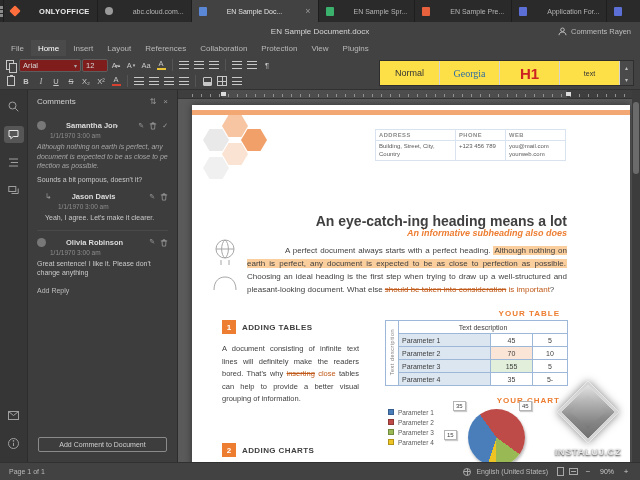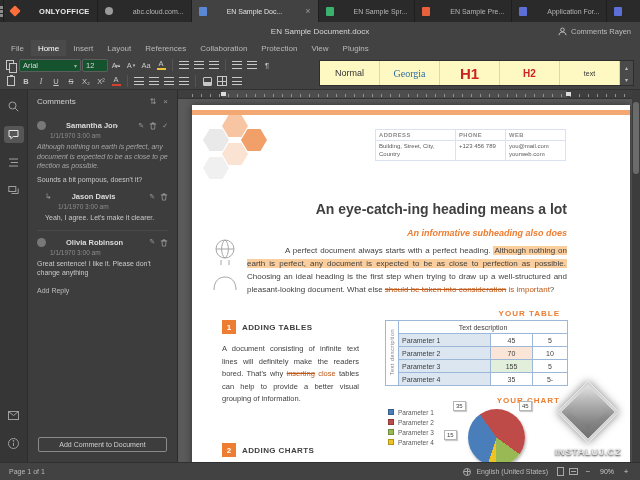--- a/index.html
+++ b/index.html
@@ -28,21 +28,21 @@
 .doc-title{font-size:8px;color:#d6d6d6}
 .user{position:absolute;right:9px;display:flex;align-items:center;gap:4px;font-size:7.5px;color:#bdbdbd}
 .menubar{height:16px;background:#424242;display:flex;align-items:stretch;padding-left:4px}
 .menu-item{font-size:8px;color:#b9b9b9;padding:0 7px;display:flex;align-items:center}
 .menu-item.active{color:#ffffff;background:#4a4a4a}
 
 
 .toolbar{height:34px;background:#424242;border-bottom:1px solid #313131;position:relative}
 .tb-rows{position:absolute;left:4px;top:1px}
 .tb-row{height:16px;display:flex;align-items:center;gap:1px}
-.select{height:13px;background:#14532d;border:1px solid #5d5d5d;border-radius:2px;color:#d8d8d8;font-size:7.5px;display:flex;align-items:center;justify-content:space-between;padding:0 3px;gap:21px}
+.select{height:13px;background:#7f1d1d;border:1px solid #5d5d5d;border-radius:2px;color:#d8d8d8;font-size:7.5px;display:flex;align-items:center;justify-content:space-between;padding:0 3px;gap:21px}
 .select.font{width:62px}
 .select.size{width:26px}
 .caret{font-size:6px;color:#a8a8a8}
 .tbtn{min-width:14px;height:14px;display:flex;align-items:center;justify-content:center;color:#c7c7c7;font-size:7.5px;border-radius:2px;position:relative}
 .tbtn.b{font-weight:bold}
 .tbtn.i{font-style:italic;font-family:"Liberation Serif",serif}
 .tbtn.u{text-decoration:underline}
 .tbtn.s{text-decoration:line-through}
 .tbtn .mini{font-size:5px;margin-left:1px}
 .tbtn.stack{flex-direction:column;gap:0;line-height:1}
@@ -52,21 +52,21 @@
 .sep{width:1px;height:12px;background:#555;margin:0 3px}
 .ic-lines{width:10px;height:8px;background:repeating-linear-gradient(to bottom,#c7c7c7 0,#c7c7c7 1px,transparent 1px,transparent 3.5px)}
 .ic-copy{position:relative;width:11px;height:11px}
 .ic-copy::before{content:"";position:absolute;left:0;top:0;width:6px;height:8px;border:1px solid #c7c7c7}
 .ic-copy::after{content:"";position:absolute;left:3px;top:3px;width:6px;height:8px;border:1px solid #c7c7c7;background:#424242}
 .ic-paste{width:8px;height:10px;border:1px solid #c7c7c7;position:relative}
 .ic-paste::before{content:"";position:absolute;left:1.5px;top:-2px;width:3px;height:2px;background:#c7c7c7}
 .ic-bucket{width:9px;height:9px;border:1px solid #c7c7c7;border-radius:1px;background:linear-gradient(to top,#c7c7c7 3px,transparent 3px)}
 .ic-borders{width:10px;height:10px;border:1px solid #c7c7c7;background:linear-gradient(#c7c7c7,#c7c7c7) center/100% 1px no-repeat,linear-gradient(#c7c7c7,#c7c7c7) center/1px 100% no-repeat}
 .gallery{position:absolute;right:6px;top:4px;height:26px;display:flex;border:1px solid #2e2e2e}
-.gcell{width:60px;background:#fef9c3;display:flex;align-items:center;justify-content:center;border-right:1px solid #d4d4d4}
+.gcell{width:60px;background:#fde047;display:flex;align-items:center;justify-content:center;border-right:1px solid #d4d4d4}
 .g-normal{font-size:9px}
 .g-georgia{font-family:"Liberation Serif",serif;font-size:10px}
 .g-h1{font-size:15px;font-weight:bold}
 .g-h2{font-size:10px;font-weight:bold}
 .g-text{font-size:7px}
 .garrows{width:13px;background:#4a4a4a;display:flex;flex-direction:column}
 .garrow{flex:1;display:flex;align-items:center;justify-content:center;color:#bbb;font-size:6px}
 
 
 .main{display:flex;height:372px}
@@ -112,21 +112,21 @@
 .hex3{left:49px;top:24px;background:#f2a069}
 .hex4{left:30px;top:38px;background:#fbe3d3}
 .hex5{left:11px;top:52px;background:#f0f0f0}
 .company{position:absolute;left:112px;top:26px}
 .company-1{font-size:17px;font-weight:bold;color:#808080;letter-spacing:1px}
 .company-2{font-size:8.5px;color:#a6a6a6;letter-spacing:3px;margin-top:5px}
 .contact{position:absolute;left:183px;top:24px;width:190px;border-collapse:collapse;table-layout:fixed}
 .contact td{border:1px solid #d9e2ef;font-size:6px;padding:2px 3px;vertical-align:top}
 .contact .ch{color:#8a8a8a;font-weight:bold;letter-spacing:.5px;font-size:5.8px}
 .contact .cv{color:#595959;line-height:7.5px;word-break:break-word}
-.heading{position:absolute;left:30px;width:345px;top:96px;text-align:right;font-size:14px;font-weight:bold;color:#404040}
+.heading{position:absolute;left:30px;width:345px;top:108px;text-align:right;font-size:14px;font-weight:bold;color:#404040}
 .subheading{position:absolute;left:30px;width:345px;top:123px;text-align:right;font-size:9px;font-weight:bold;font-style:italic}
 .doodle{position:absolute;left:16px;top:133px}
 .para{position:absolute;left:55px;width:320px;top:139px;font-size:8px;line-height:13px;text-align:justify;color:#3f3f3f;text-indent:38px}
 .hl{padding:0 1px}
 .del,.ins{color:#c05a1a}
 .del{text-decoration:line-through}
 .ins{}
 .sec{position:absolute;left:30px;width:137px}
 .sec1{top:215px}.sec2{top:338px}
 .sec-head{display:flex;align-items:center;gap:6px}
@@ -318,21 +318,20 @@
           </span>
         <span class="tbtn">
             <span class="ic-lines"></span>
           </span>
       </div>
     </div>
     <div class="gallery">
       <span class="gcell g-normal" style="color: rgb(51, 51, 51);">Normal</span>
       <span class="gcell g-georgia" style="color: rgb(46, 109, 164);">Georgia</span>
       <span class="gcell g-h1" style="color: rgb(204, 34, 34);">H1</span>
-      <span class="gcell g-h2" style="color: rgb(204, 34, 34);">H2</span>
       <span class="gcell g-text" style="color: rgb(51, 51, 51);">text</span>
       <span class="garrows">
         <span class="garrow">▴</span>
         <span class="garrow">▾</span>
       </span>
     </div>
   </div>
 
   <div class="main">
 

